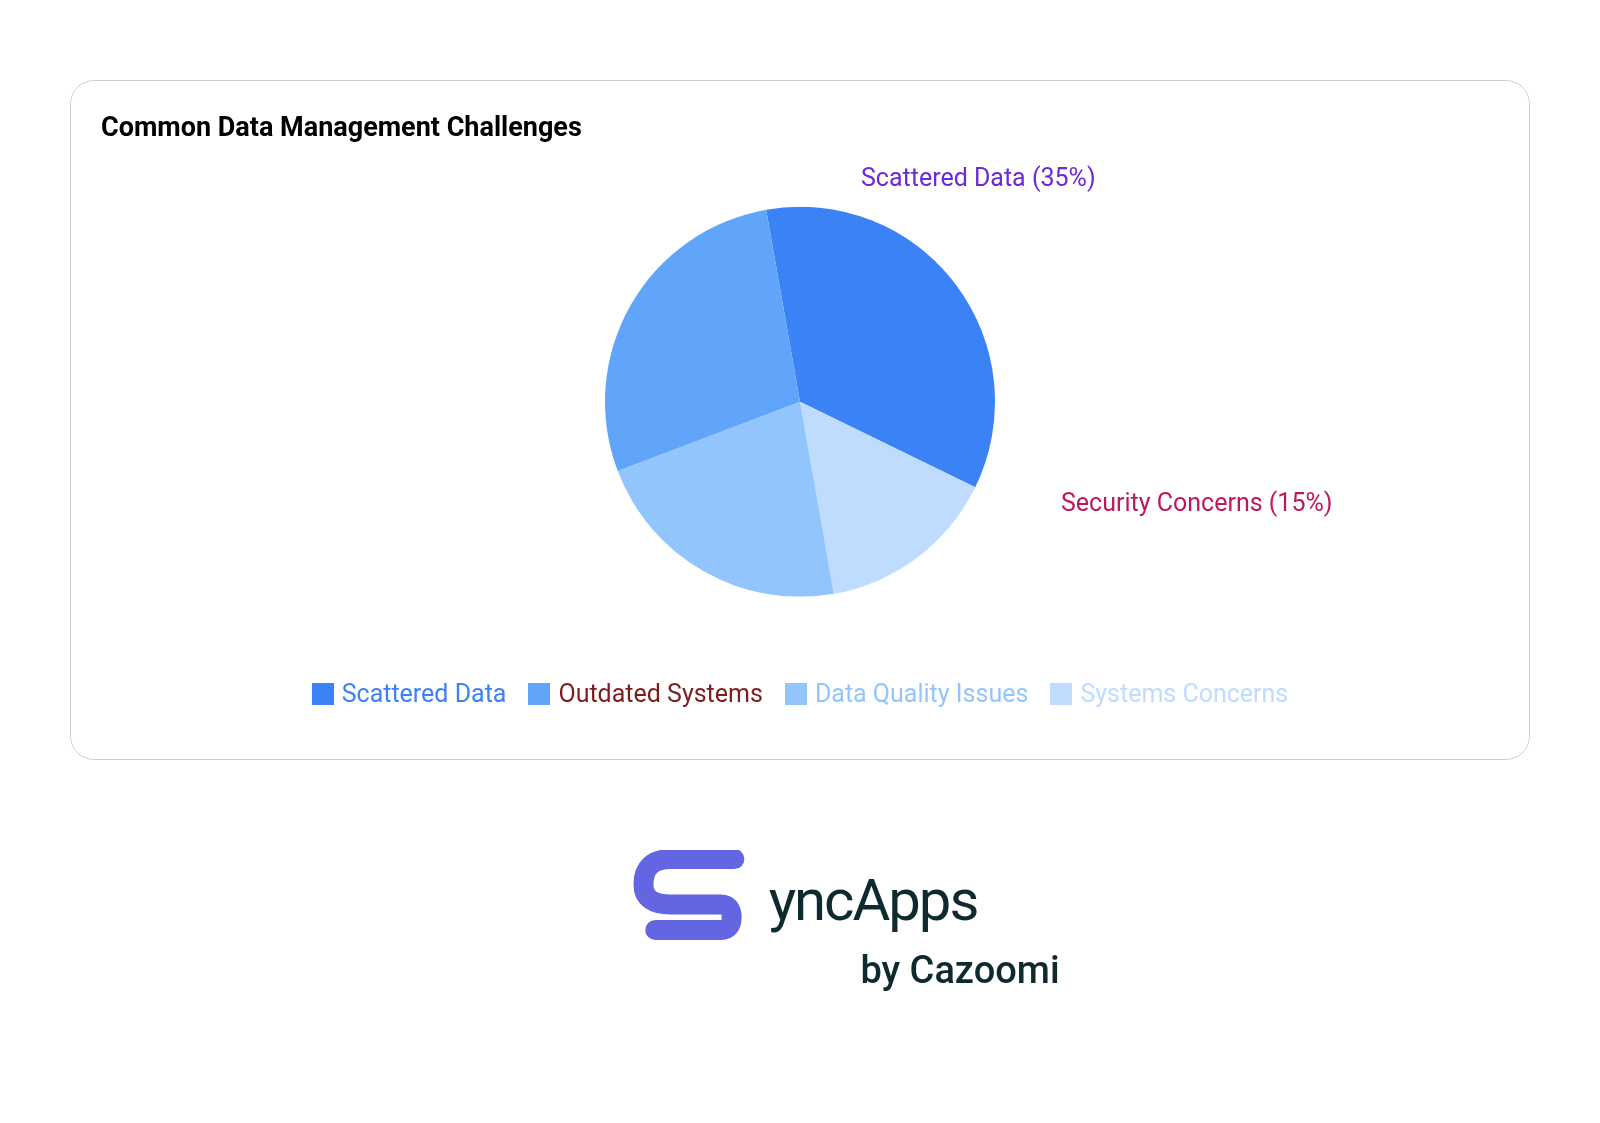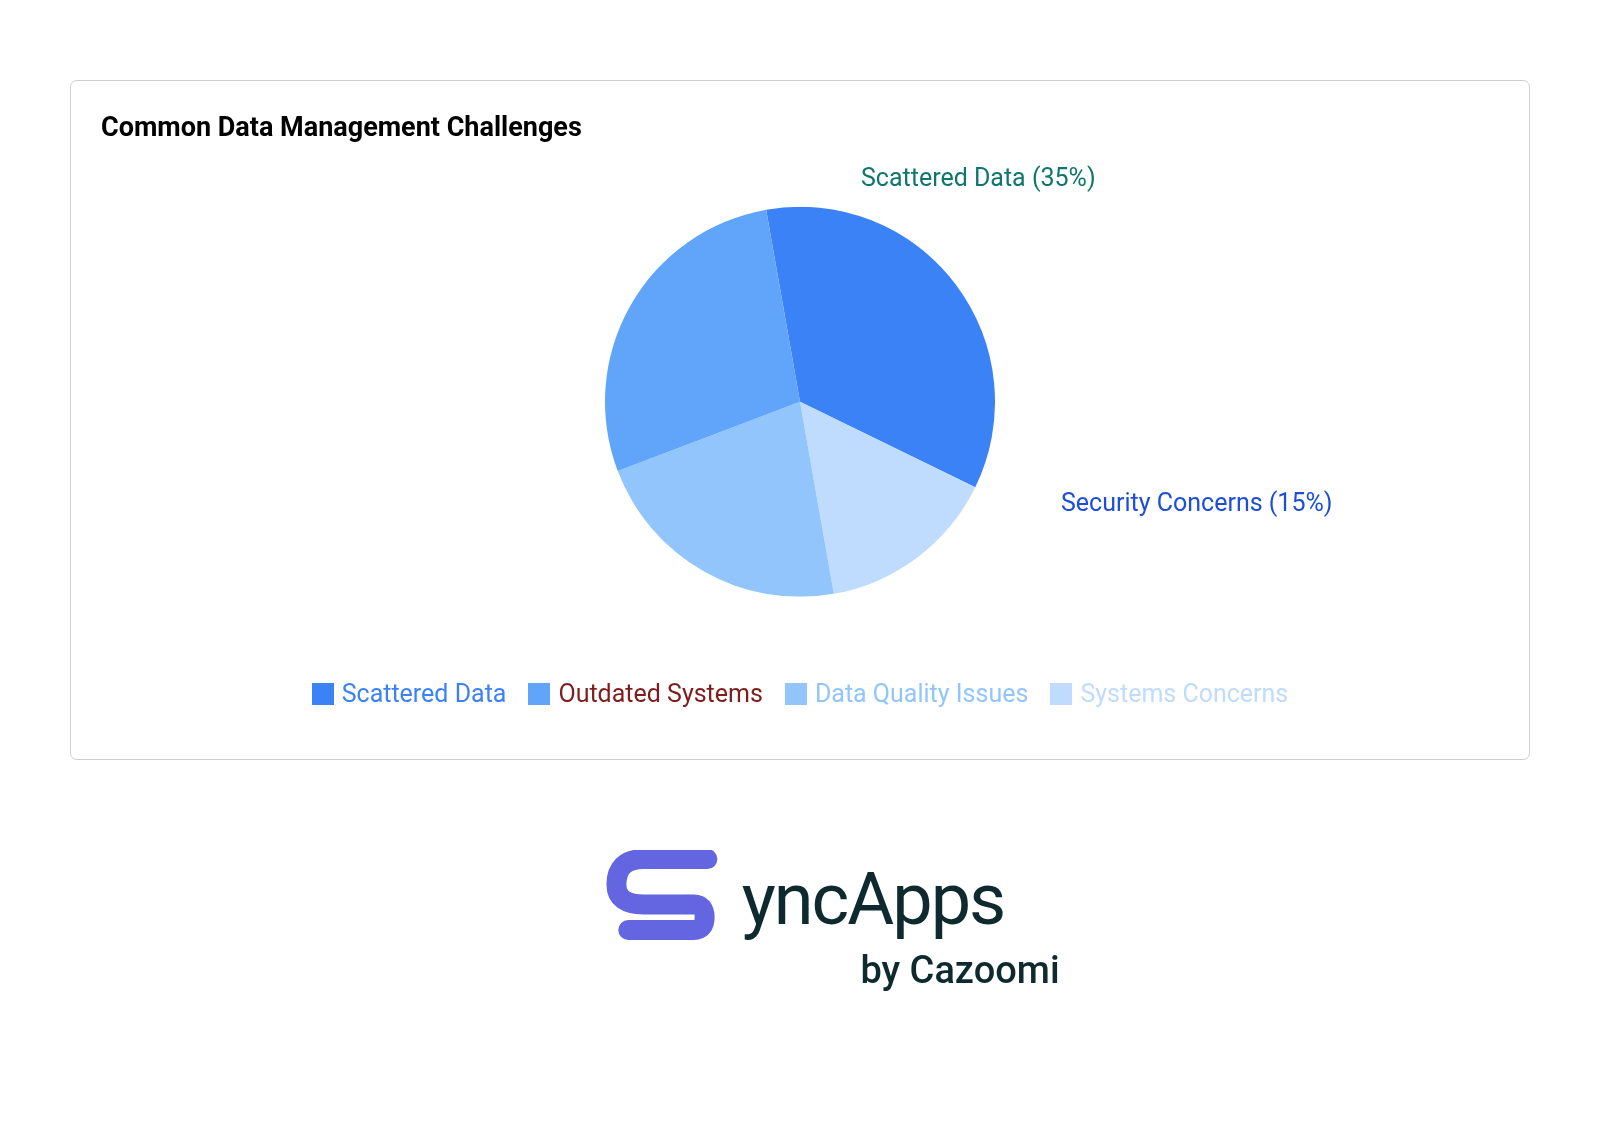--- a/index.html
+++ b/index.html
@@ -10,21 +10,21 @@
     height: 1123px;
     position: relative;
   }
   .card {
     position: absolute;
     top: 80px;
     left: 70px;
     width: 1460px;
     height: 680px;
     border: 1.5px solid #cfcfcf;
-    border-radius: 7px;
+    border-radius: 24px;
     background: #ffffff;
     padding: 30px 30px 20px 30px;
   }
   .title {
     font-size: 27px;
     font-weight: 700;
     color: #000000;
     margin-bottom: 10px;
   }
   .chart-area {
@@ -79,21 +79,21 @@
     align-items: center;
     justify-content: center;
     gap: 4px;
   }
   .brand-logo-svg {
     width: 150px;
     height: 100px;
     flex-shrink: 0;
   }
   .brand-text-sync {
-    font-size: 72px;
+    font-size: 58px;
     font-weight: 400;
     color: #0e2a2f;
     letter-spacing: -2px;
     line-height: 1;
     margin-left: -8px;
     font-family: -apple-system, BlinkMacSystemFont, "Segoe UI", Roboto, Helvetica, Arial, sans-serif;
   }
   .brand-byline {
     font-size: 38px;
     font-weight: 500;
@@ -111,25 +111,25 @@
 
     <div class="pie-wrap">
       <svg id="pie-svg" viewBox="0 0 200 200" width="390" height="390">
           <path d="M 100 100 L 82.63518223330698 1.5192246987791975 A 100 100 0 0 1 189.8794046299167 143.83711467890774 Z" fill="#3b82f6"></path>
           <path d="M 100 100 L 189.8794046299167 143.83711467890774 A 100 100 0 0 1 117.36481776669304 198.4807753012208 Z" fill="#bfdbfe"></path>
           <path d="M 100 100 L 117.36481776669304 198.4807753012208 A 100 100 0 0 1 6.5174323603985584 135.51069624081373 Z" fill="#93c5fd"></path>
           <path d="M 100 100 L 6.5174323603985584 135.51069624081373 A 100 100 0 0 1 82.63518223330696 1.5192246987791975 Z" fill="#60a5fa"></path>
         </svg>
     </div>
 
-    <div class="slice-label" style="top:10px; left:760px; color:#0f766e;">Scattered Data (35%)</div>
+    <div class="slice-label" style="top:10px; left:760px; color:#6d28d9;">Scattered Data (35%)</div>
 
 
 
-    <div class="slice-label" style="top:335px; left:960px; color:#1d4ed8;">Security Concerns (15%)</div>
+    <div class="slice-label" style="top:335px; left:960px; color:#be185d;">Security Concerns (15%)</div>
 
     <div class="legend">
       <div class="legend-item">
         <span class="legend-swatch" style="background:#3b82f6;"></span>
         <span style="color:#3b82f6;">Scattered Data</span>
       </div>
       <div class="legend-item">
         <span class="legend-swatch" style="background:#60a5fa;"></span>
         <span style="color:#7f1d1d;">Outdated Systems</span>
       </div>

